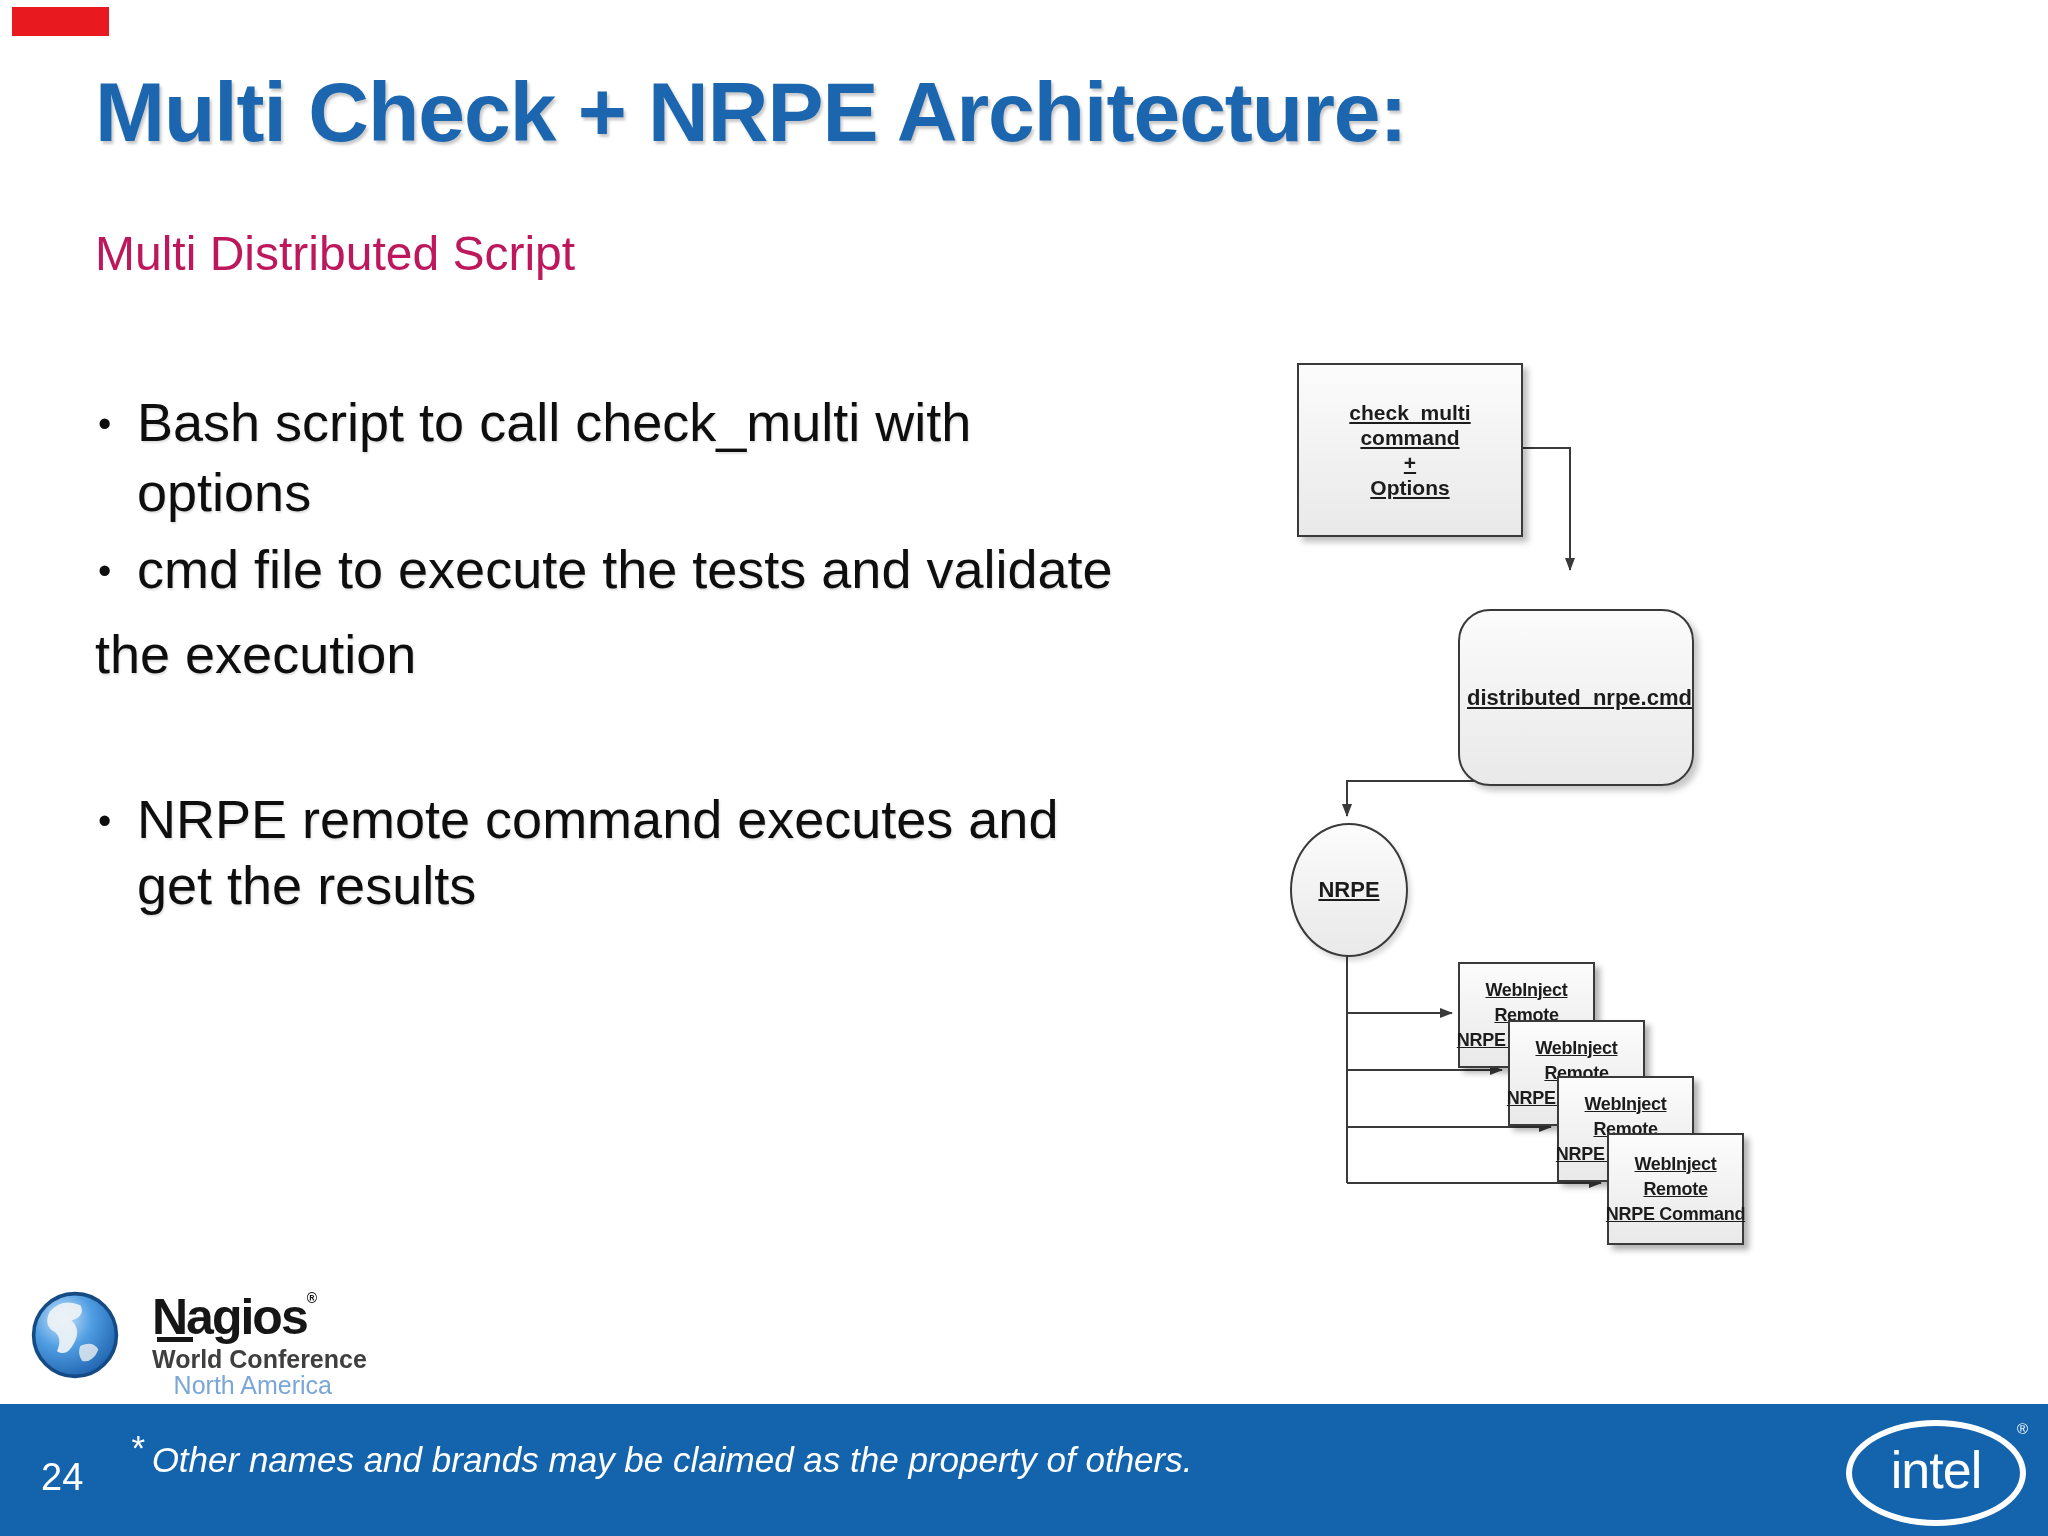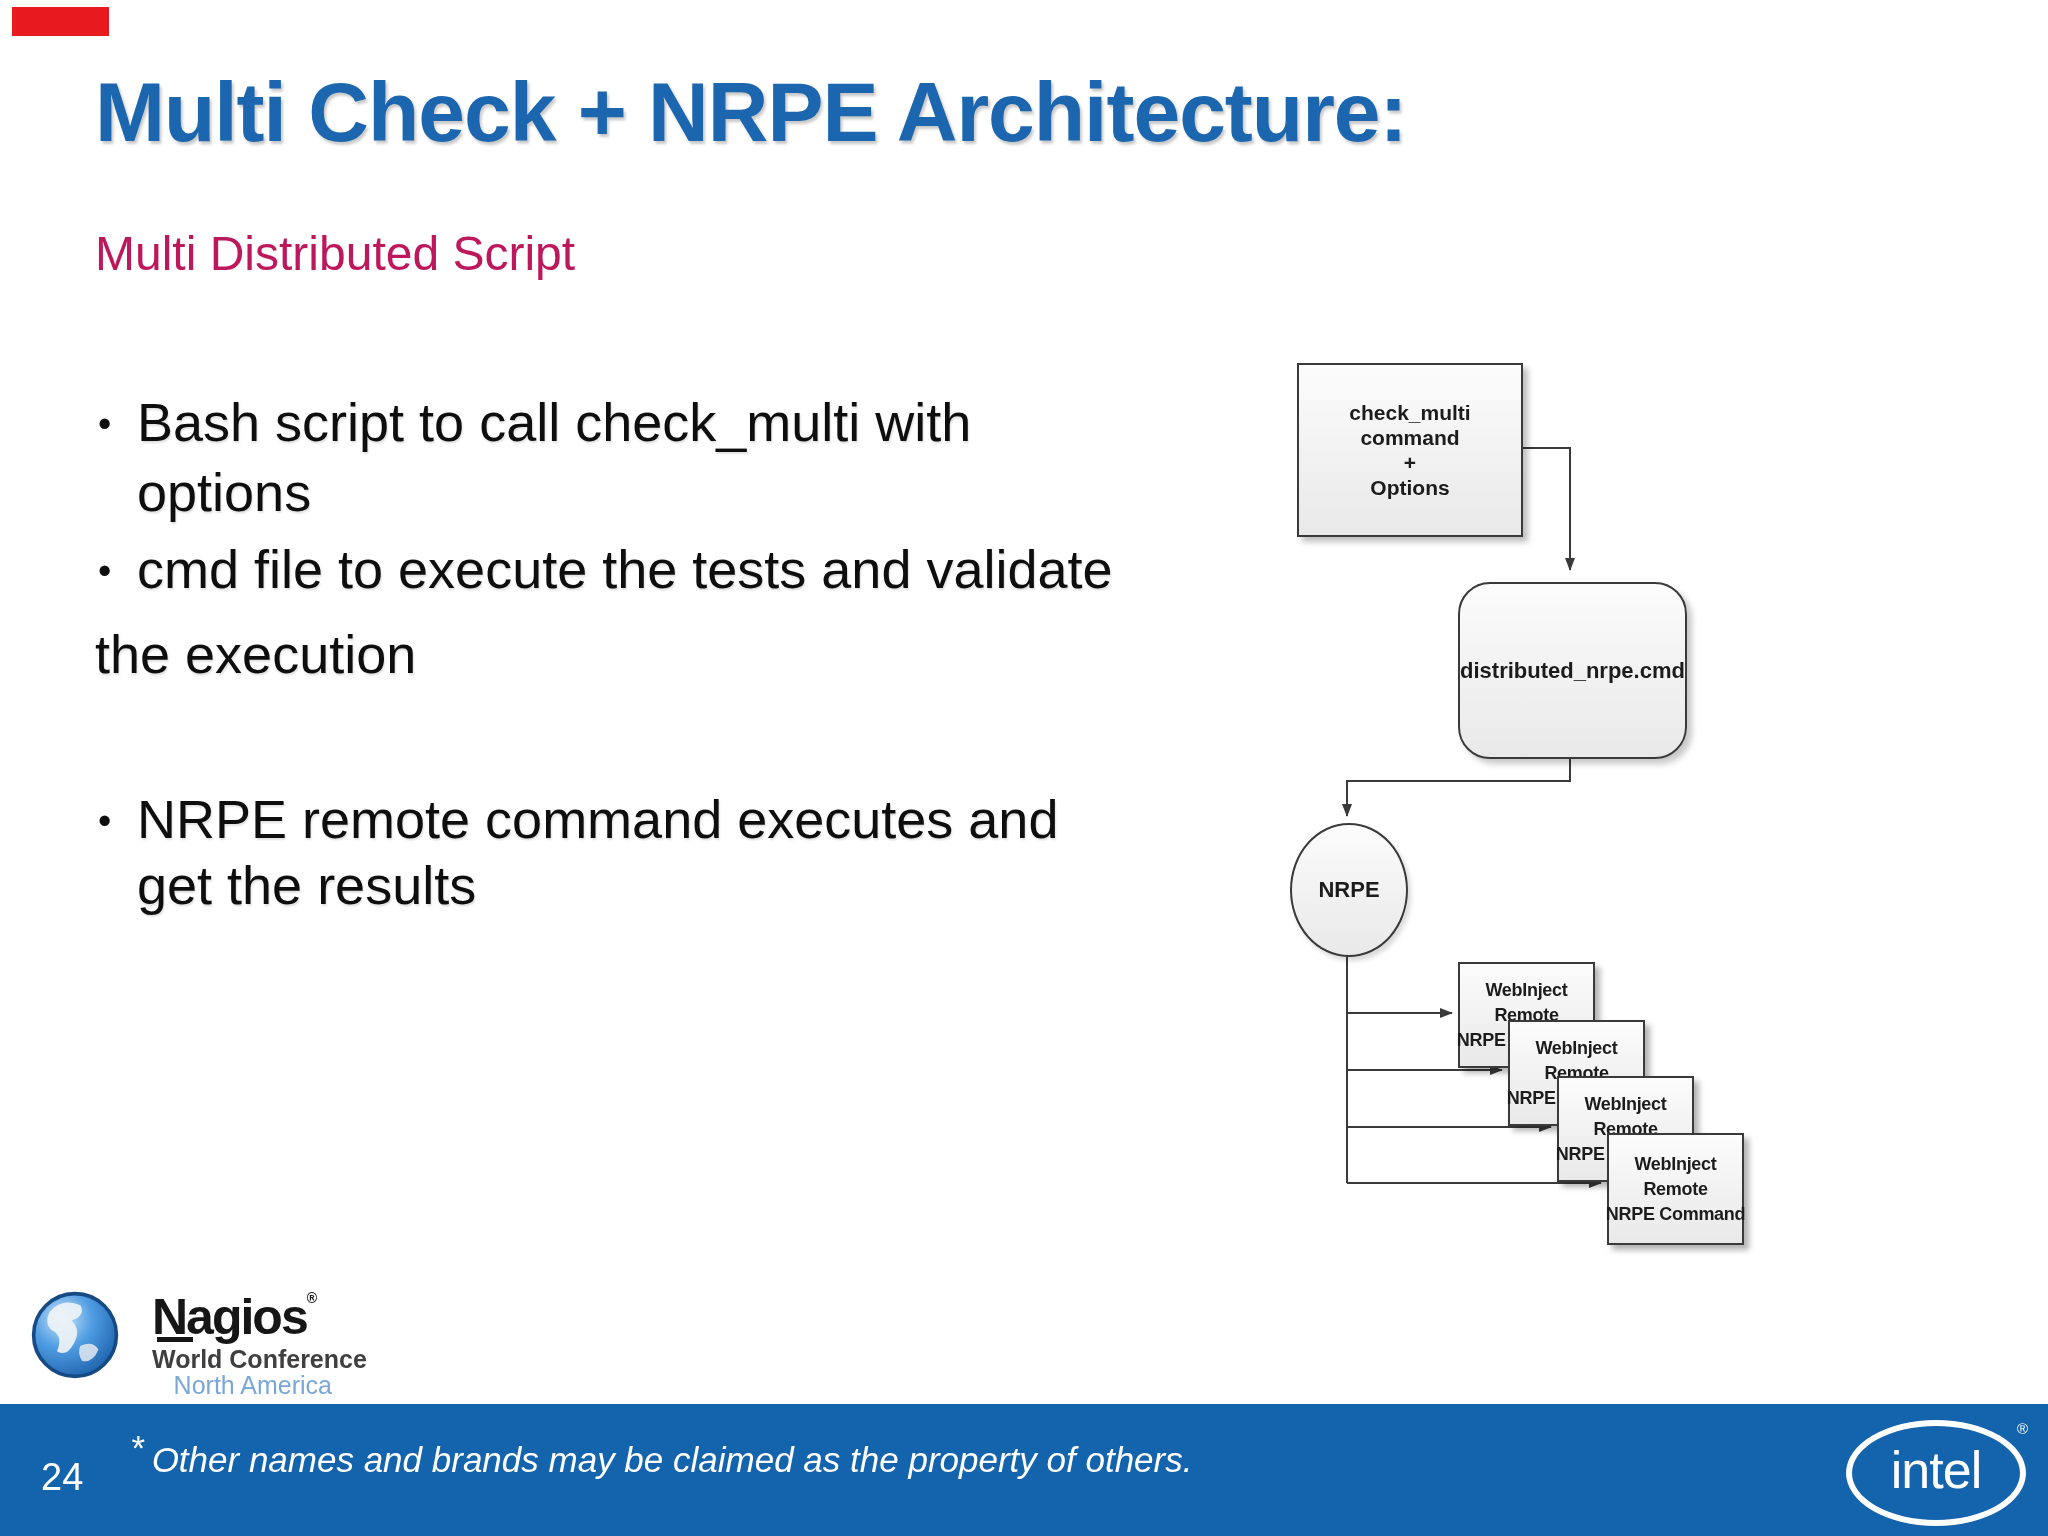--- a/index.html
+++ b/index.html
@@ -25,26 +25,26 @@
   #b1d{left:98px;top:403px} #b1l1{left:137px;top:391px} #b1l2{left:137px;top:461px}
   #b2d{left:98px;top:550px} #b2l1{left:137px;top:538px} #b2l2{left:95px;top:623px}
   #b3d{left:98px;top:800px} #b3l1{left:137px;top:788px} #b3l2{left:137px;top:854px}
 
   
   .connectors { position:absolute; left:0; top:0; width:2048px; height:1536px; z-index:1; }
   .node {
     position:absolute; display:flex; flex-direction:column; align-items:center; justify-content:center;
     text-align:center; color:#1c1c1c;
     background:linear-gradient(180deg,#fcfcfc 0%,#f1f1f1 55%,#e9e9e9 100%);
-    border:2px solid #3a3a3a; z-index:2;
+    border:2px solid #3a3a3a; z-index:2;text-decoration:underline;
   }
   #node-checkmulti { left:1297px; top:363px; width:222px; height:170px;
     box-shadow:5px 5px 6px rgba(0,0,0,0.25); font-size:21px; font-weight:bold; line-height:25px; }
-  #node-distributed { left:1458px; top:582px; width:225px; height:173px; border-radius:32px;
-    box-shadow:5px 5px 6px rgba(0,0,0,0.22); font-size:22px; font-weight:bold; }
+  #node-distributed { left:1458px; top:609px; width:225px; height:173px; border-radius:32px;
+    box-shadow:5px 5px 6px rgba(0,0,0,0.22); font-size:22px; font-weight:bold;padding-left:7px; }
   #node-nrpe { left:1290px; top:823px; width:114px; height:130px; border-radius:50%;
     font-size:22px; font-weight:bold; box-shadow:3px 4px 5px rgba(0,0,0,0.15); }
   .webbox { width:133px; height:102px; font-size:18px; font-weight:bold; line-height:25px;
     letter-spacing:-0.3px; box-shadow:5px 5px 6px rgba(0,0,0,0.3); }
   .webbox div { white-space:nowrap; }
   #wb1{left:1458px;top:962px;z-index:2} #wb2{left:1508px;top:1020px;z-index:3}
   #wb3{left:1557px;top:1076px;z-index:4} #wb4{left:1607px;top:1133px;z-index:5;height:108px}
 
   
   #nagios { position:absolute; left:30px; top:1284px; width:310px; height:118px; }

